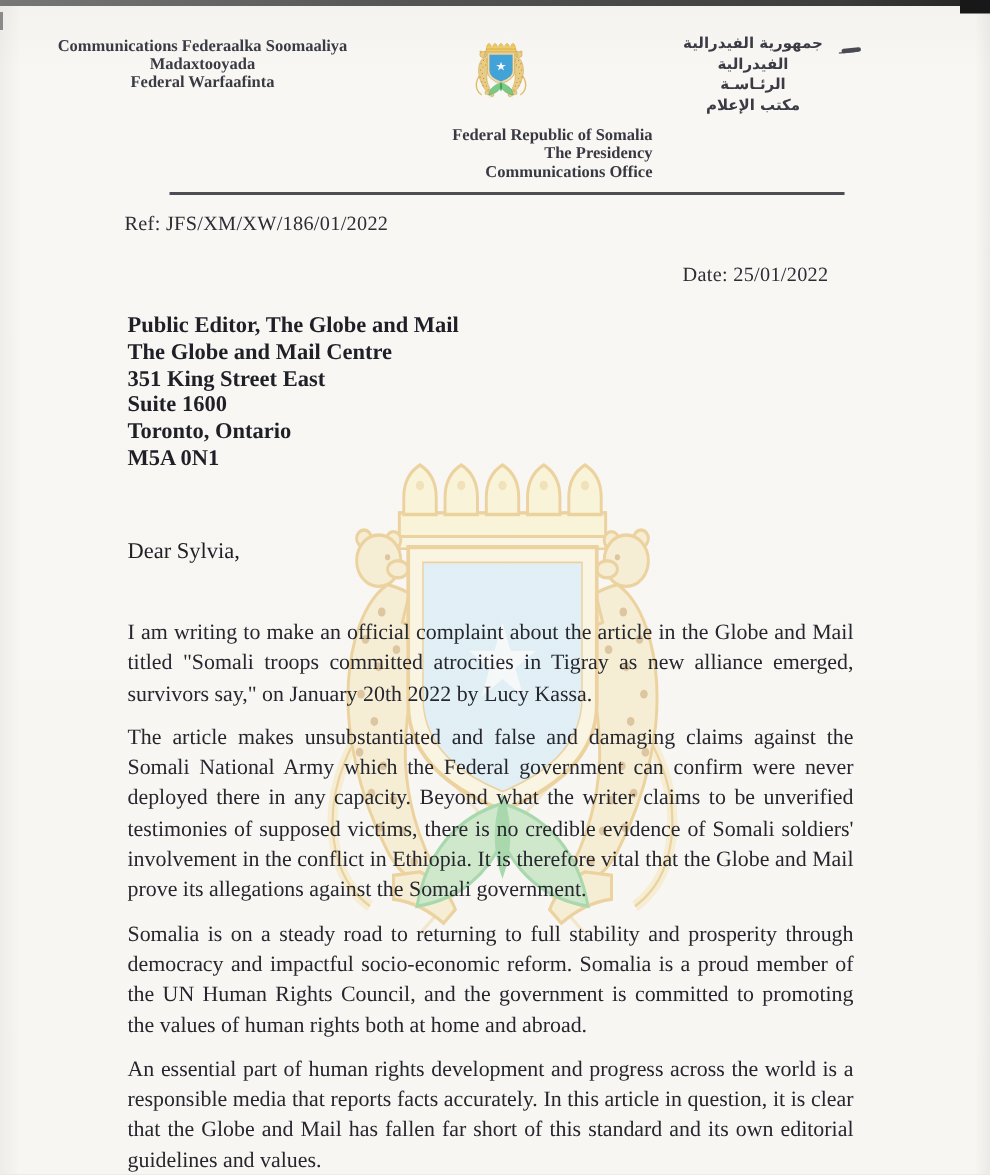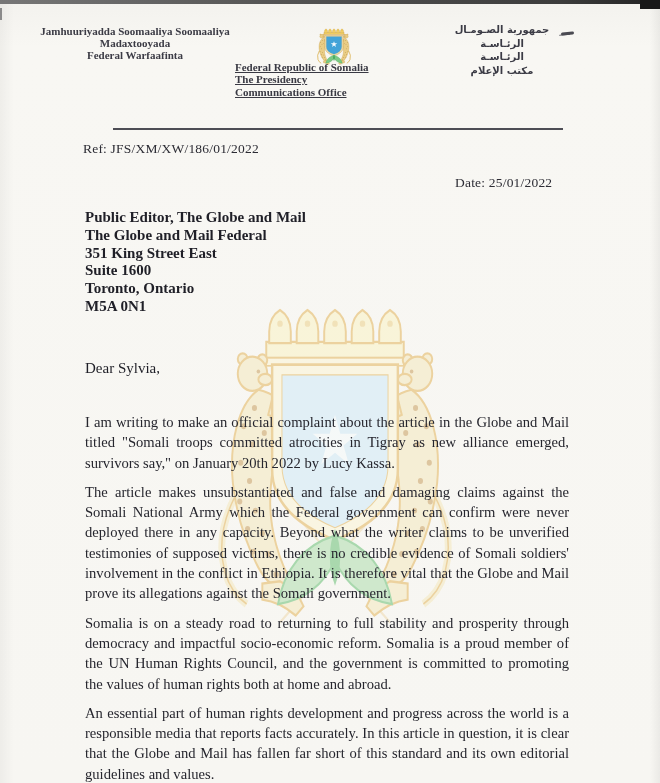--- a/index.html
+++ b/index.html
@@ -22,22 +22,22 @@
                  box-shadow:-3px 1px 0 -1px #6a6a72; }
   .scan-edge   { position:absolute; left:0; top:8px; width:2px; height:12px; background:#8a8a8a; }
 
   
   .hdr-somali  { position:absolute; left:30px;  top:26px; width:210px; text-align:center;
                  font-weight:bold; font-size:11px; line-height:11.8px; color:#3b3b45; }
   .hdr-arabic  { position:absolute; left:437px; top:23px; width:130px; text-align:center;
                  direction:rtl; font-weight:bold; font-size:10px; line-height:13.6px;
                  color:#3b3b45; font-family:"DejaVu Sans", sans-serif; }
   .emblem      { position:absolute; left:310px; top:27px; }
-  .hdr-english { position:absolute; left:235px; top:61px; width:200px; text-align:left;
-                 font-weight:bold; font-size:11px; line-height:12.4px; color:#393943;text-decoration:underline; }
+  .hdr-english { position:absolute; left:235px; top:84px; width:200px; text-align:right;
+                 font-weight:bold; font-size:11px; line-height:12.4px; color:#393943; }
 
   .rule   { position:absolute; left:113px; top:128px; width:450px; height:2px; background:#4d4d55; }
   .ref    { position:absolute; left:83px;  top:141px; font-size:13.5px; color:#2c2c34; letter-spacing:.2px; }
   .date   { position:absolute; left:455px; top:141px; font-size:13.5px; color:#2c2c34; letter-spacing:.2px;margin-top:34px; }
 
   .recipient  { position:absolute; left:85px; top:209px; font-weight:bold;
                 font-size:15px; line-height:17.8px; color:#1f1f27; }
   .salutation { position:absolute; left:85px; top:360px; font-weight:normal;
                 font-size:15px; color:#1f1f27; }
 
@@ -136,49 +136,49 @@
   <div class="scan-strip"></div>
   <div class="scan-corner"></div>
   <div class="scan-mark"></div>
   <div class="scan-edge"></div>
 
   <svg class="watermark" width="330" height="342" viewBox="0 0 336 300" preserveAspectRatio="none">
     <use href="#coat"></use>
   </svg>
 
   <div class="hdr-somali">
-    <div>Jamhuuriyadda Soomaaliya Soomaaliya</div>
+    <div>Communications Federaalka Soomaaliya</div>
     <div>Madaxtooyada</div>
     <div>Federal Warfaafinta</div>
   </div>
 
   <svg class="emblem" width="48" height="40" viewBox="0 0 336 300" preserveAspectRatio="none">
     <use href="#coat"></use>
   </svg>
 
   <div class="hdr-arabic">
-    <div>جمهورية الصـومـال الرئـاسـة</div>
+    <div>جمهورية الفيدرالية الفيدرالية</div>
     <div>الرئـاسـة</div>
     <div>مكتب الإعلام</div>
   </div>
 
   <div class="hdr-english">
     <div>Federal Republic of Somalia</div>
     <div>The Presidency</div>
     <div>Communications Office</div>
   </div>
 
   <div class="rule"></div>
 
   <span class="ref">Ref: JFS/XM/XW/186/01/2022</span>
   <span class="date">Date: 25/01/2022</span>
 
   <div class="recipient">
     <div>Public Editor, The Globe and Mail</div>
-    <div>The Globe and Mail Federal</div>
+    <div>The Globe and Mail Centre</div>
     <div>351 King Street East</div>
     <div>Suite 1600</div>
     <div>Toronto, Ontario</div>
     <div>M5A 0N1</div>
   </div>
 
   <div class="salutation">Dear Sylvia,</div>
 
   <div class="body">
     <p>I am writing to make an official complaint about the article in the Globe and Mail titled "Somali troops committed atrocities in Tigray as new alliance emerged, survivors say," on January 20th 2022 by Lucy Kassa.</p>

